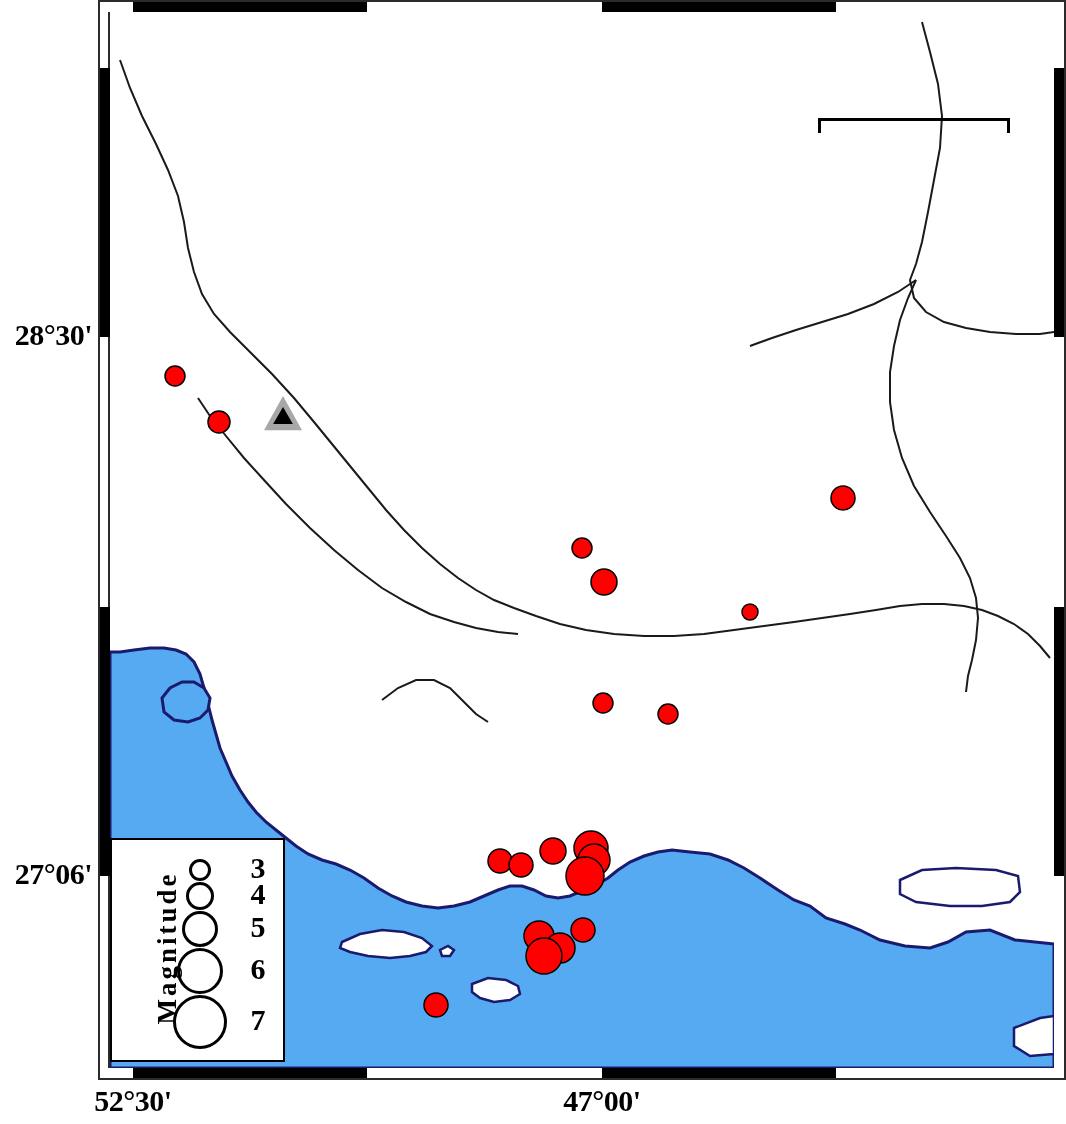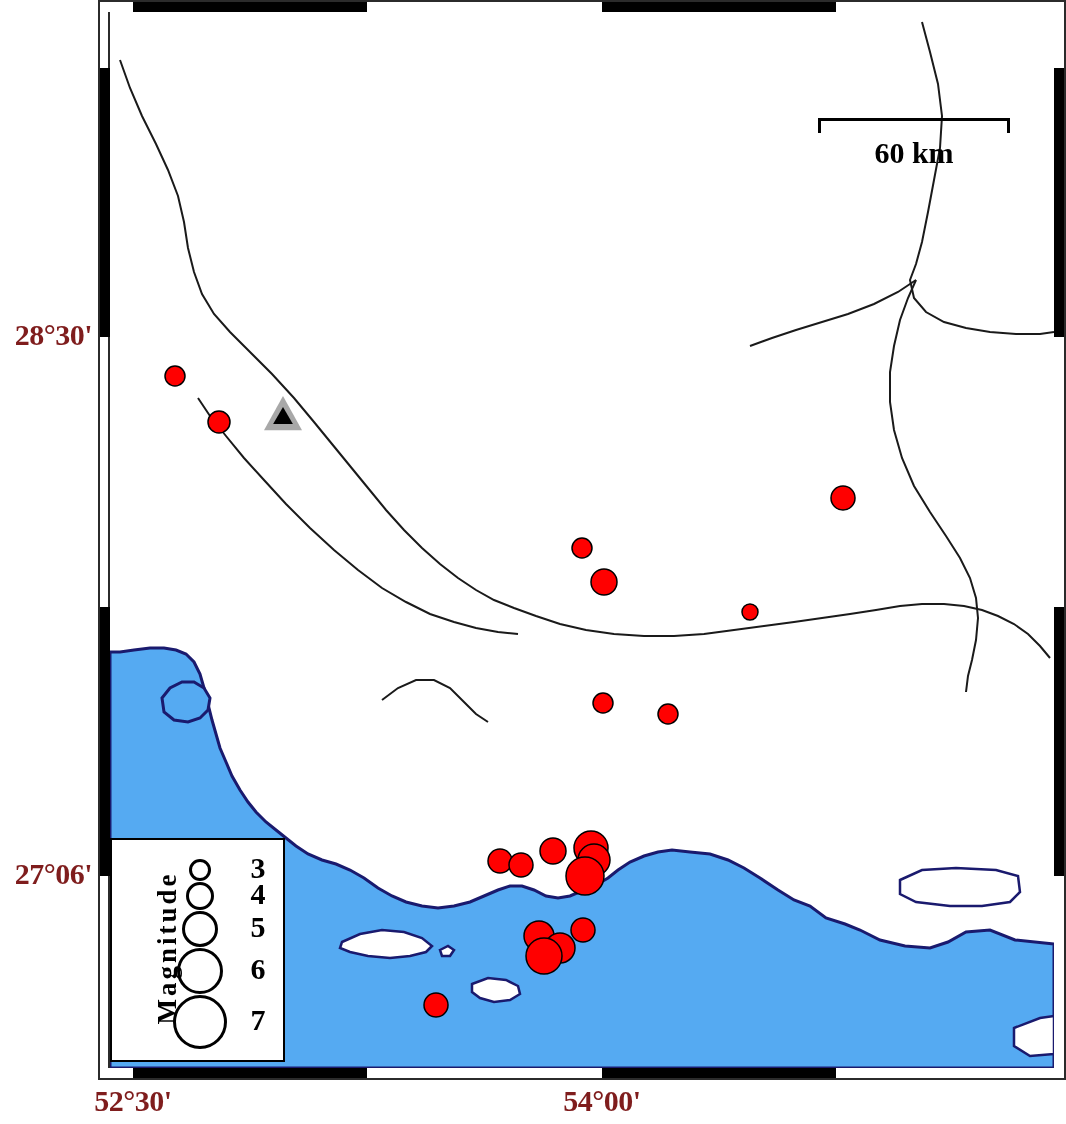--- a/index.html
+++ b/index.html
@@ -9,21 +9,21 @@
   
   #frame{position:absolute;left:98px;top:0px;width:968px;height:1080px;}
   .band{position:absolute;background:#000;}
   .frame-line{position:absolute;background:#2b2b2b;}
 
   
   #plot{position:absolute;left:110px;top:12px;width:944px;height:1056px;background:#ffffff;overflow:hidden;}
   #plot svg{position:absolute;left:0;top:0;}
 
   
-  .axlabel{position:absolute;font-family:"Liberation Serif",serif;font-weight:bold;font-size:30px;color:#7f1d1d;white-space:nowrap;letter-spacing:-0.5px;}
+  .axlabel{position:absolute;font-family:"Liberation Serif",serif;font-weight:bold;font-size:30px;color:#000000;white-space:nowrap;letter-spacing:-0.5px;}
   .lat-label{text-align:right;}
   .lon-label{text-align:center;}
 
   
   #scalebar{position:absolute;left:818px;top:118px;width:192px;height:46px;}
   #scalebar .sb-line{position:absolute;left:0;top:0;width:192px;height:3px;background:#000;}
   #scalebar .sb-tick{position:absolute;top:0;width:3px;height:15px;background:#000;}
   #scalebar .sb-text{position:absolute;left:0;top:18px;width:192px;text-align:center;font-weight:bold;font-size:30px;font-family:"Liberation Serif",serif;}
 
   
@@ -161,21 +161,20 @@
           <polygon points="173,384 154,418.2 192,418.2" fill="#a8a8a8"></polygon>
           <polygon points="173,395.12 163.12,411.892 182.88,411.892" fill="#000000"></polygon>
         </g>
     </svg>
   </div>
 
   <div id="scalebar">
     <div class="sb-line"></div>
     <div class="sb-tick" style="left:0;"></div>
     <div class="sb-tick" style="left:189px;"></div>
-    <div class="sb-text">60 km</div>
   </div>
 
   <div id="legend">
     <div class="leg-title">Magnitude</div>
     <div id="legend-items">
         <div class="leg-circle" style="left: 77px; top: 19px; width: 22px; height: 22px;"></div>
         <div class="leg-num" style="left: 128px; top: 11px; width: 36px;">3</div>
         <div class="leg-circle" style="left: 74px; top: 42px; width: 28px; height: 28px;"></div>
         <div class="leg-num" style="left: 128px; top: 37px; width: 36px;">4</div>
         <div class="leg-circle" style="left: 70px; top: 71px; width: 36px; height: 36px;"></div>
@@ -186,16 +185,16 @@
         <div class="leg-num" style="left: 128px; top: 163px; width: 36px;">7</div>
       </div>
   </div>
 
   <div id="lat-labels">
       <div class="axlabel lat-label" style="left: 0px; width: 92px; top: 318px;">28°30'</div>
       <div class="axlabel lat-label" style="left: 0px; width: 92px; top: 857px;">27°06'</div>
     </div>
   <div id="lon-labels">
       <div class="axlabel lon-label" style="left: 43px; width: 180px; top: 1084px;">52°30'</div>
-      <div class="axlabel lon-label" style="left: 512px; width: 180px; top: 1084px;">54°00'</div>
+      <div class="axlabel lon-label" style="left: 512px; width: 180px; top: 1084px;">47°00'</div>
     </div>
 
 </div>
 
 </body></html>

